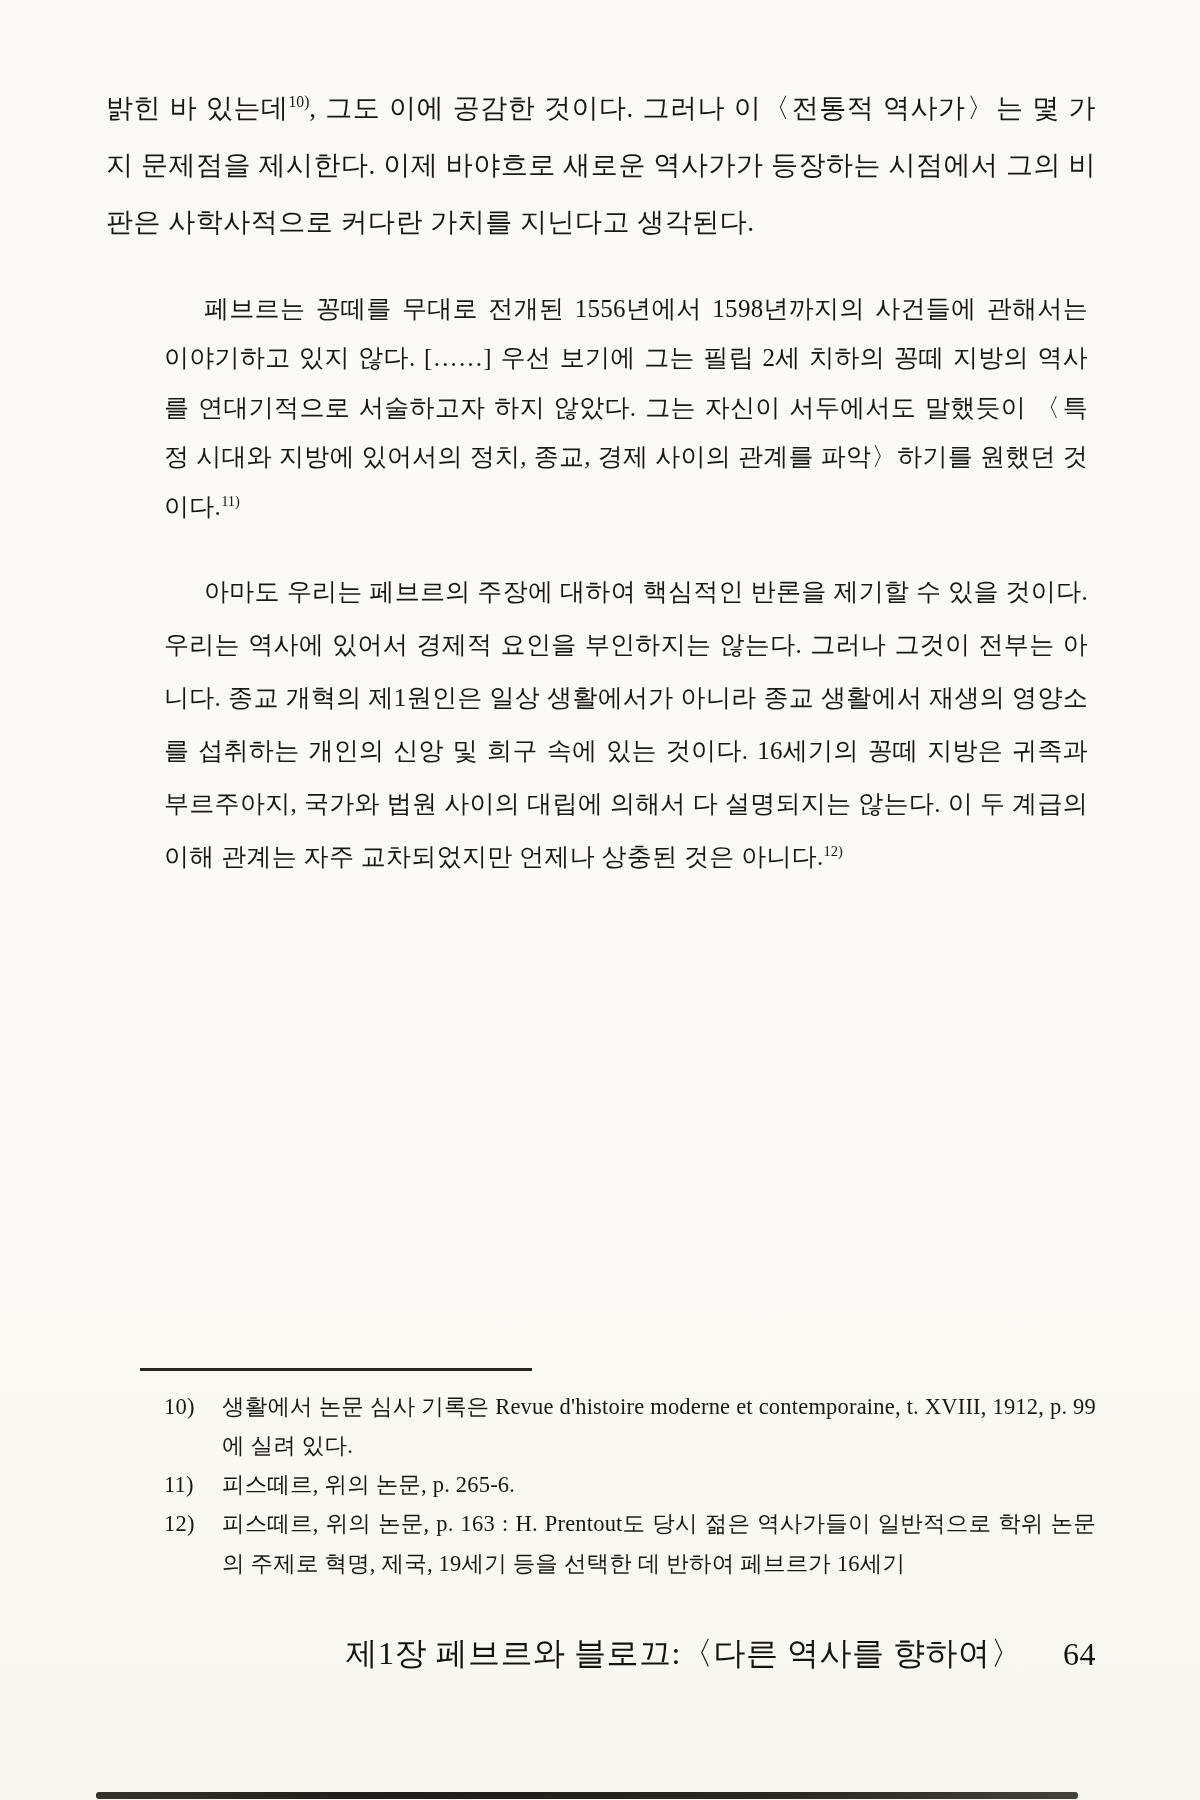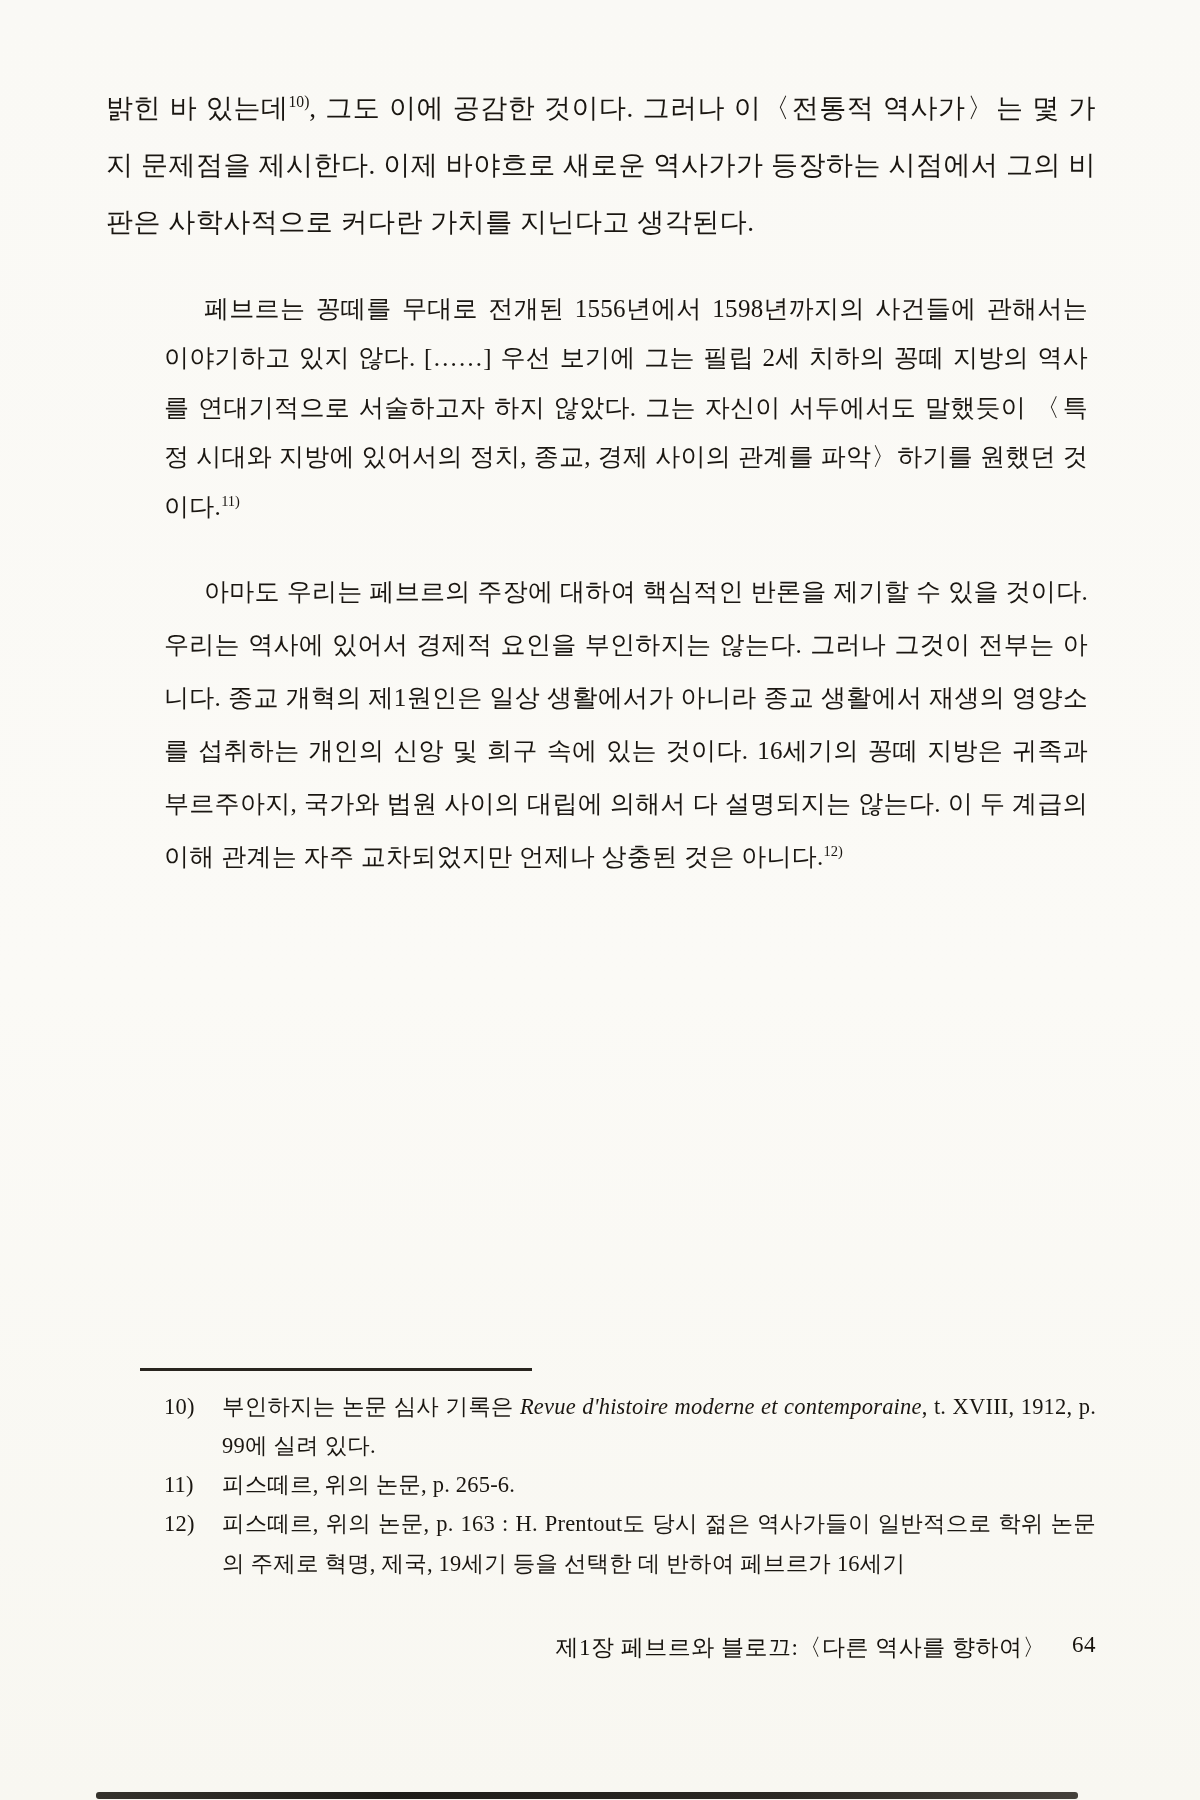--- a/index.html
+++ b/index.html
@@ -66,30 +66,30 @@
   }
   .footnote {
     display: flex;
     margin-left: 24px;
     font-size: 22.5px;
     line-height: 1.74;
     letter-spacing: 0.2px;
   }
   .fn-num { flex: 0 0 58px; }
   .fn-text { flex: 1; text-align: justify; }
-  .journal { font-style: italic; }
+  .journal { }
   .footer {
     position: absolute;
     top: 1632px;
     right: 104px;
-    font-size: 23px;
+    font-size: 32px;
     letter-spacing: 0.5px;
     display: flex;
-    align-items: flex-start;
-    gap: 26px;
+    align-items: center;
+    gap: 40px;
     color: #16120c;
   }
   .scan-artifact {
     position: absolute;
     left: 96px;
     top: 1792px;
     width: 982px;
     height: 7px;
     border-radius: 3px;
     background: linear-gradient(90deg, #35322c 0%, #1e1c18 30%, #2b2823 70%, #44403a 100%);
@@ -109,21 +109,21 @@
 
     <p class="quote quote-last"><span>아마도 우리는 페브르의 주장에 대하여 핵심적인 반론을 제기할 수 있을 것이다. 우리는 역사에 있어서 경제적 요인을 부인하지는 않는다. 그러나 그것이 전부는 아니다. 종교 개혁의 제1원인은 일상 생활에서가 아니라 종교 생활에서 재생의 영양소를 섭취하는 개인의 신앙 및 희구 속에 있는 것이다. 16세기의 꽁떼 지방은 귀족과 부르주아지, 국가와 법원 사이의 대립에 의해서 다 설명되지는 않는다. 이 두 계급의 이해 관계는 자주 교차되었지만 언제나 상충된 것은 아니다.</span><sup class="fnref">12)</sup></p>
 
   </div>
 
   <div class="footnotes">
     <hr class="fn-rule">
 
     <div class="footnote">
       <span class="fn-num">10)</span>
-      <span class="fn-text"><span>부인하지는 논문 심사 기록은 </span><span class="journal">Revue d'histoire moderne et contemporaine</span><span>, t. XVIII, 1912, p. 99에 실려 있다.</span></span>
+      <span class="fn-text"><span>생활에서 논문 심사 기록은 </span><span class="journal">Revue d'histoire moderne et contemporaine</span><span>, t. XVIII, 1912, p. 99에 실려 있다.</span></span>
     </div>
 
     <div class="footnote">
       <span class="fn-num">11)</span>
       <span class="fn-text">피스떼르, 위의 논문, p. 265-6.</span>
     </div>
 
     <div class="footnote">
       <span class="fn-num">12)</span>
       <span class="fn-text">피스떼르, 위의 논문, p. 163 : H. Prentout도 당시 젊은 역사가들이 일반적으로 학위 논문의 주제로 혁명, 제국, 19세기 등을 선택한 데 반하여 페브르가 16세기</span>

